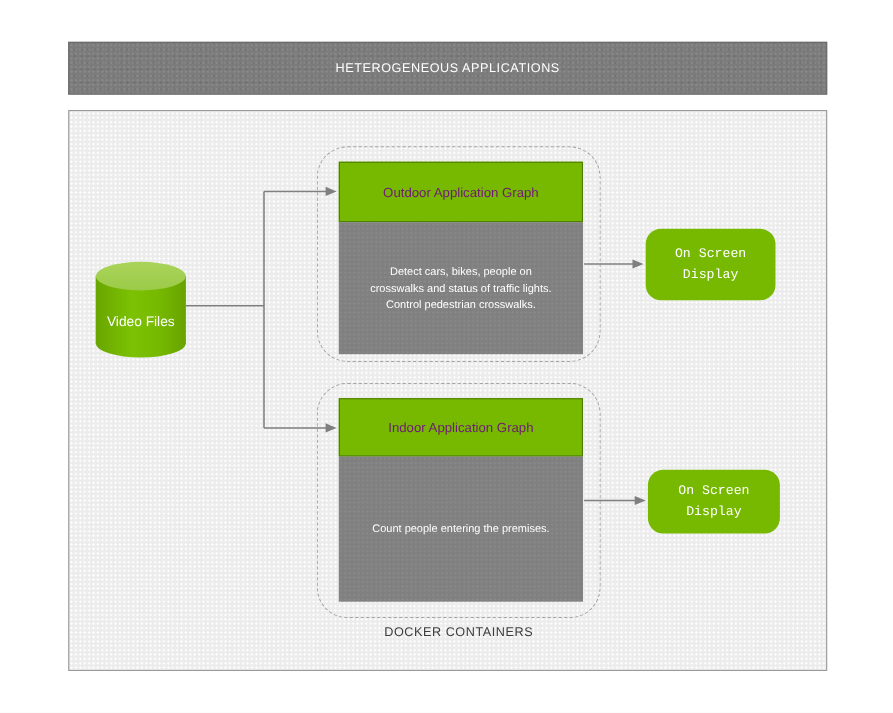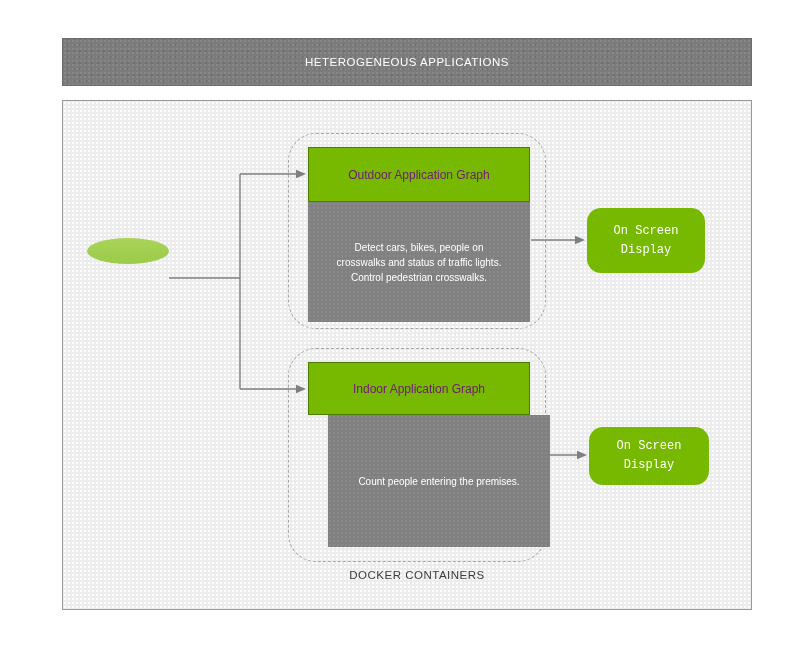--- a/index.html
+++ b/index.html
@@ -54,21 +54,21 @@
   .card-header.indoor  { top:362px; height:53px; }
   .card-body {
     position:absolute; left:308px; width:222px;
     background-color:var(--gray);
     background-image:radial-gradient(rgba(255,255,255,.07) 1px, transparent 1.1px);
     background-size:4px 4px;
     display:flex; flex-direction:column; align-items:center; justify-content:center;
     text-align:center;
   }
   .card-body.outdoor { top:202px; height:120px; }
-  .card-body.indoor  { top:415px; height:132px;margin-left:20px; }
+  .card-body.indoor  { top:415px; height:132px; }
   .card-body span { display:block; color:#ffffff; font-size:10px; line-height:1.5; white-space:nowrap; }
 
   
   .cylinder { position:absolute; left:87px; top:238px; width:82px; height:87px; }
   .cyl-top {
     position:absolute; left:0; top:0; width:82px; height:26px; border-radius:50%;
     background:linear-gradient(180deg, var(--green_light) 0%, #9cca48 100%);
     z-index:2;
   }
   .cyl-body {
@@ -115,20 +115,23 @@
     <polygon points="306,174 296,169.8 296,178.2"></polygon>
     <line x1="240" y1="389" x2="297" y2="389"></line>
     <polygon points="306,389 296,384.8 296,393.2"></polygon>
     <line x1="531" y1="240" x2="576" y2="240"></line>
     <polygon points="585,240 575,235.8 575,244.2"></polygon>
     <line x1="531" y1="455" x2="578" y2="455"></line>
     <polygon points="587,455 577,450.8 577,459.2"></polygon>
   </svg>
 
   <div class="cylinder">
+    <div class="cyl-body">
+      <span>Video Files</span>
+    </div>
     <div class="cyl-top"></div>
   </div>
 
   <div class="card-header outdoor">
     <span>Outdoor Application Graph</span>
   </div>
   <div class="card-body outdoor">
     <span>Detect cars, bikes, people on</span>
     <span>crosswalks and status of traffic lights.</span>
     <span>Control pedestrian crosswalks.</span>

